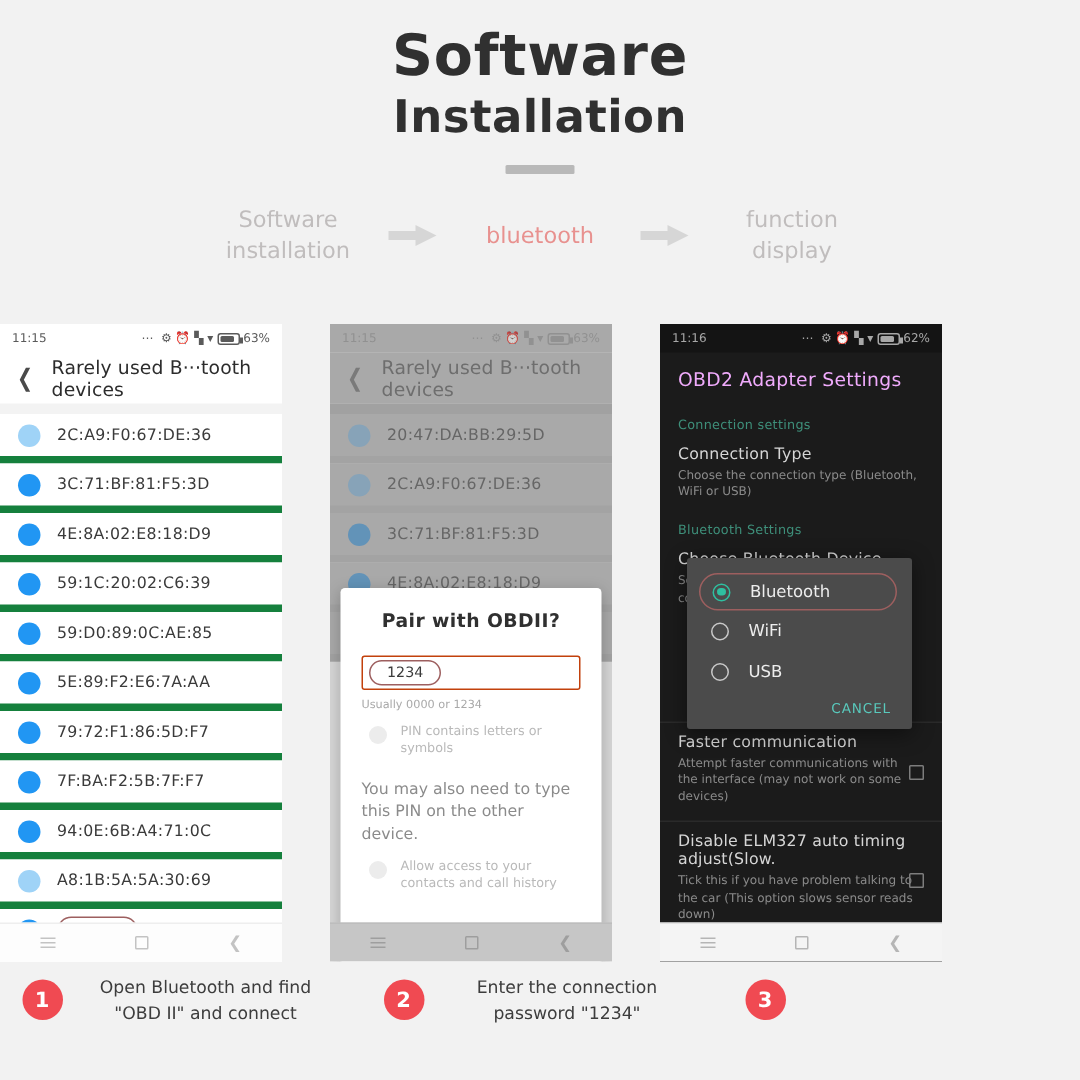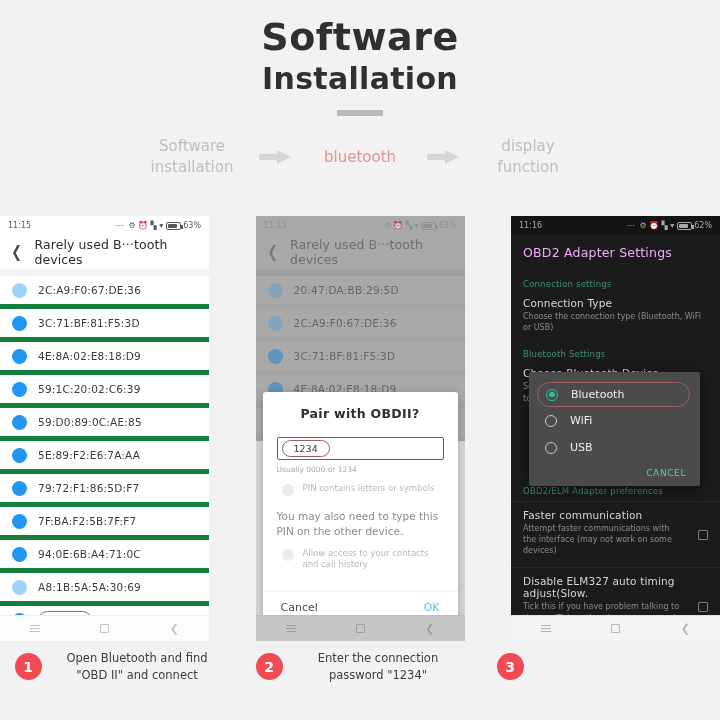--- a/index.html
+++ b/index.html
@@ -46,22 +46,22 @@
   }
   .arrow::after {
     content: ""; position: absolute; left: 18px; top: 0;
     border-top: 7px solid transparent;
     border-bottom: 7px solid transparent;
     border-left: 14px solid #d6d6d6;
   }
 
   
   .phones {
-    position: absolute; top: 216px; left: 0; width: 720px;
-    display: flex; justify-content: space-between; gap: 32px;
+    position: absolute; top: 216px; left: 0; width: 628px;
+    display: flex; justify-content: center; gap: 32px;
   }
   .phone {
     width: 209px; height: 425px; overflow: hidden;
     position: relative; background: #fff;
   }
   .phone.dark { background: #1b1b1b; }
 
   
   .statusbar {
     height: 19px; display: flex; align-items: center;
@@ -265,22 +265,22 @@
     <div class="crumb">
       <span>Software</span>
       <span>installation</span>
     </div>
     <div class="arrow"></div>
     <div class="crumb active">
       <span>bluetooth</span>
     </div>
     <div class="arrow"></div>
     <div class="crumb">
+      <span>function</span>
       <span>display</span>
-      <span>function</span>
     </div>
   </div>
 
   <div class="phones">
 
     <div class="phone">
       <div class="statusbar">
         <span>11:15</span>
         <span class="sb-icons">
           <span>⋯</span>
@@ -469,21 +469,20 @@
       </div>
 
       <div class="dk-section">Bluetooth Settings</div>
       <div class="dk-item">
         <div class="dk-item-title">Choose Bluetooth Device</div>
         <div class="dk-item-sub" style="max-width:190px">Select the already paired device to connect to</div>
       </div>
 
       <div style="height:66px"></div>
 
-      <div class="dk-section">OBD2/ELM Adapter preferences</div>
       <div class="dk-sep"></div>
       <div class="dk-item">
         <div class="dk-item-title">Faster communication</div>
         <div class="dk-item-sub">Attempt faster communications with the interface (may not work on some devices)</div>
         <span class="dk-check"></span>
       </div>
       <div class="dk-sep"></div>
       <div class="dk-item">
         <div class="dk-item-title">Disable ELM327 auto timing adjust(Slow.</div>
         <div class="dk-item-sub">Tick this if you have problem talking to the car (This option slows sensor reads down)</div>

